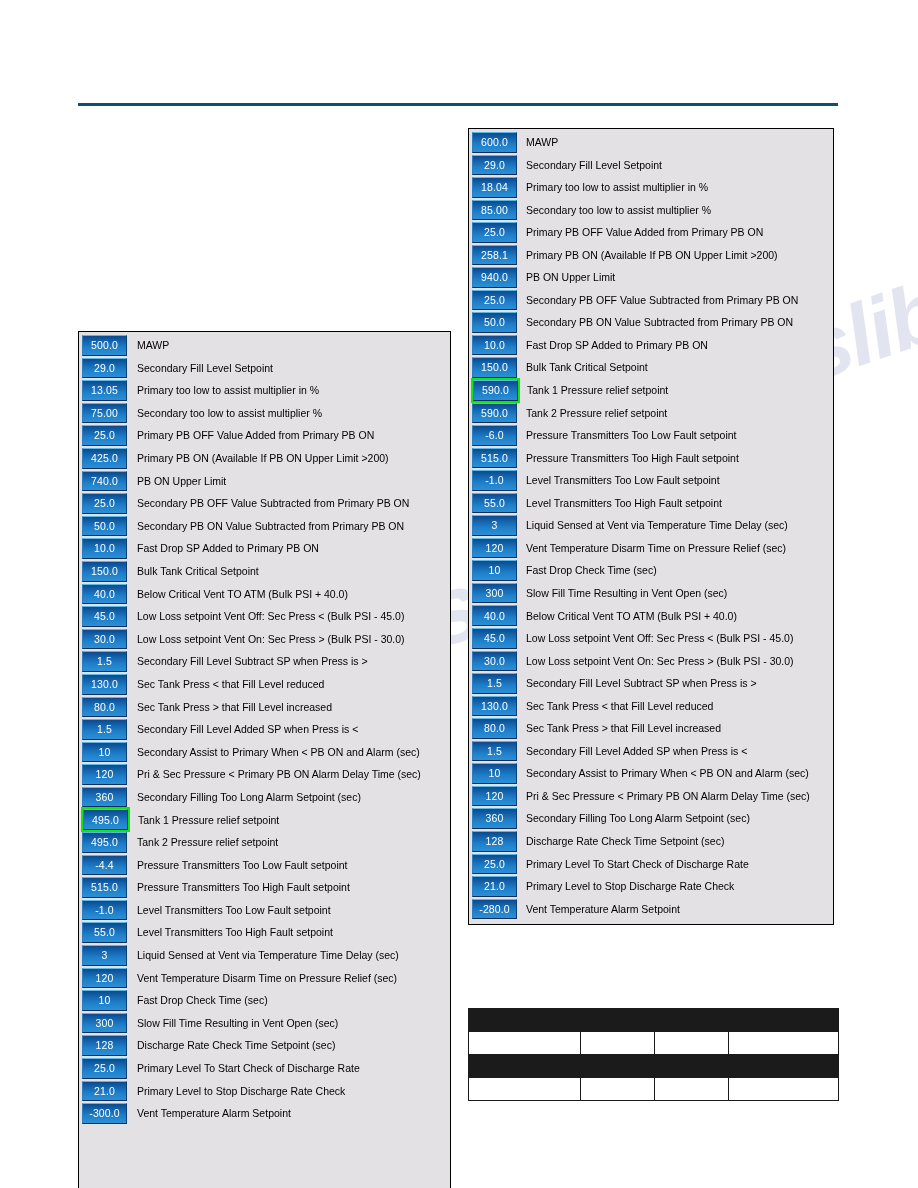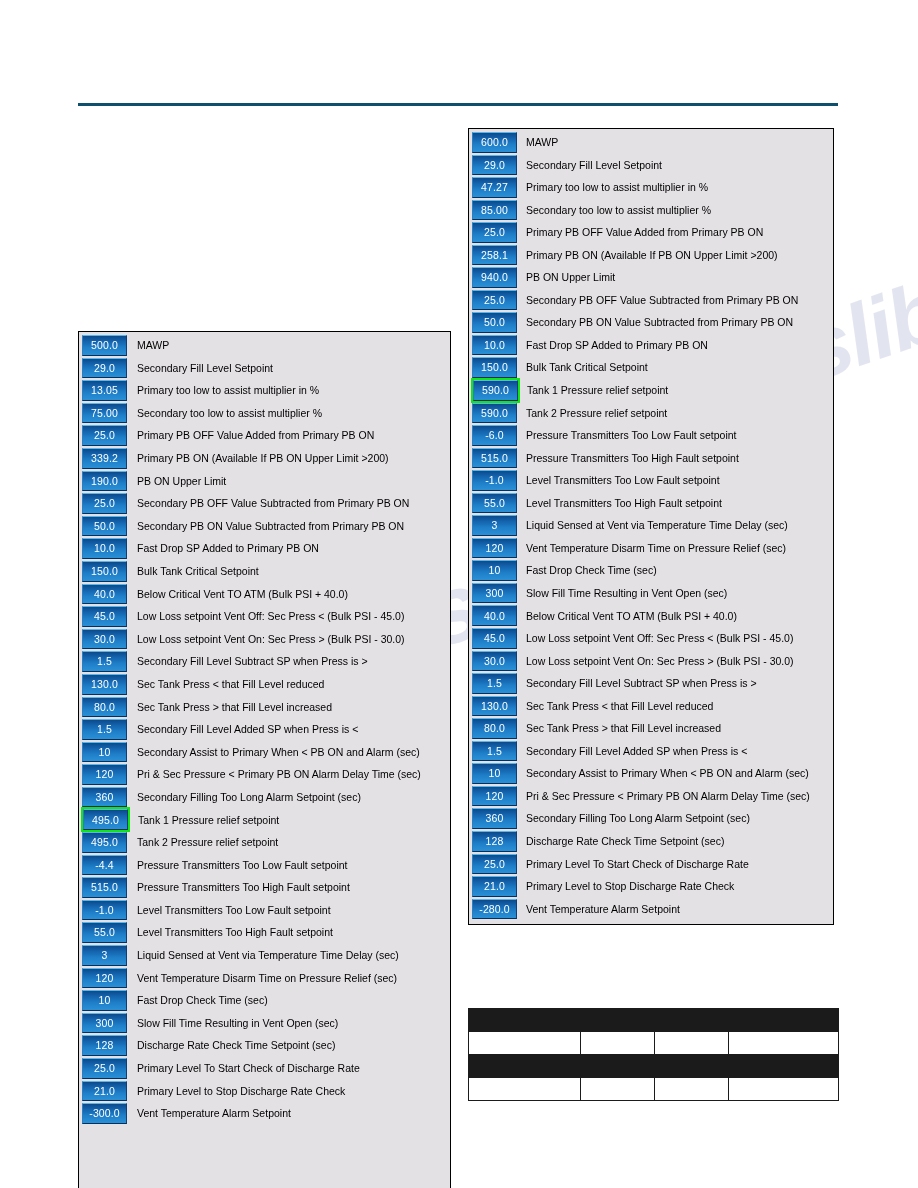--- a/index.html
+++ b/index.html
@@ -168,25 +168,25 @@
     </div>
     <div class="sp-row">
       <div class="sp-value">75.00</div>
       <div class="sp-label">Secondary too low to assist multiplier %</div>
     </div>
     <div class="sp-row">
       <div class="sp-value">25.0</div>
       <div class="sp-label">Primary PB OFF Value Added from Primary PB ON</div>
     </div>
     <div class="sp-row">
-      <div class="sp-value">339.2</div>
+      <div class="sp-value">425.0</div>
       <div class="sp-label">Primary PB ON (Available If PB ON Upper Limit &gt;200)</div>
     </div>
     <div class="sp-row">
-      <div class="sp-value">190.0</div>
+      <div class="sp-value">740.0</div>
       <div class="sp-label">PB ON Upper Limit</div>
     </div>
     <div class="sp-row">
       <div class="sp-value">25.0</div>
       <div class="sp-label">Secondary PB OFF Value Subtracted from Primary PB ON</div>
     </div>
     <div class="sp-row">
       <div class="sp-value">50.0</div>
       <div class="sp-label">Secondary PB ON Value Subtracted from Primary PB ON</div>
     </div>
@@ -299,21 +299,21 @@
 <div class="sp-panel" id="panel-right">
     <div class="sp-row">
       <div class="sp-value">600.0</div>
       <div class="sp-label">MAWP</div>
     </div>
     <div class="sp-row">
       <div class="sp-value">29.0</div>
       <div class="sp-label">Secondary Fill Level Setpoint</div>
     </div>
     <div class="sp-row">
-      <div class="sp-value">47.27</div>
+      <div class="sp-value">18.04</div>
       <div class="sp-label">Primary too low to assist multiplier in %</div>
     </div>
     <div class="sp-row">
       <div class="sp-value">85.00</div>
       <div class="sp-label">Secondary too low to assist multiplier %</div>
     </div>
     <div class="sp-row">
       <div class="sp-value">25.0</div>
       <div class="sp-label">Primary PB OFF Value Added from Primary PB ON</div>
     </div>

